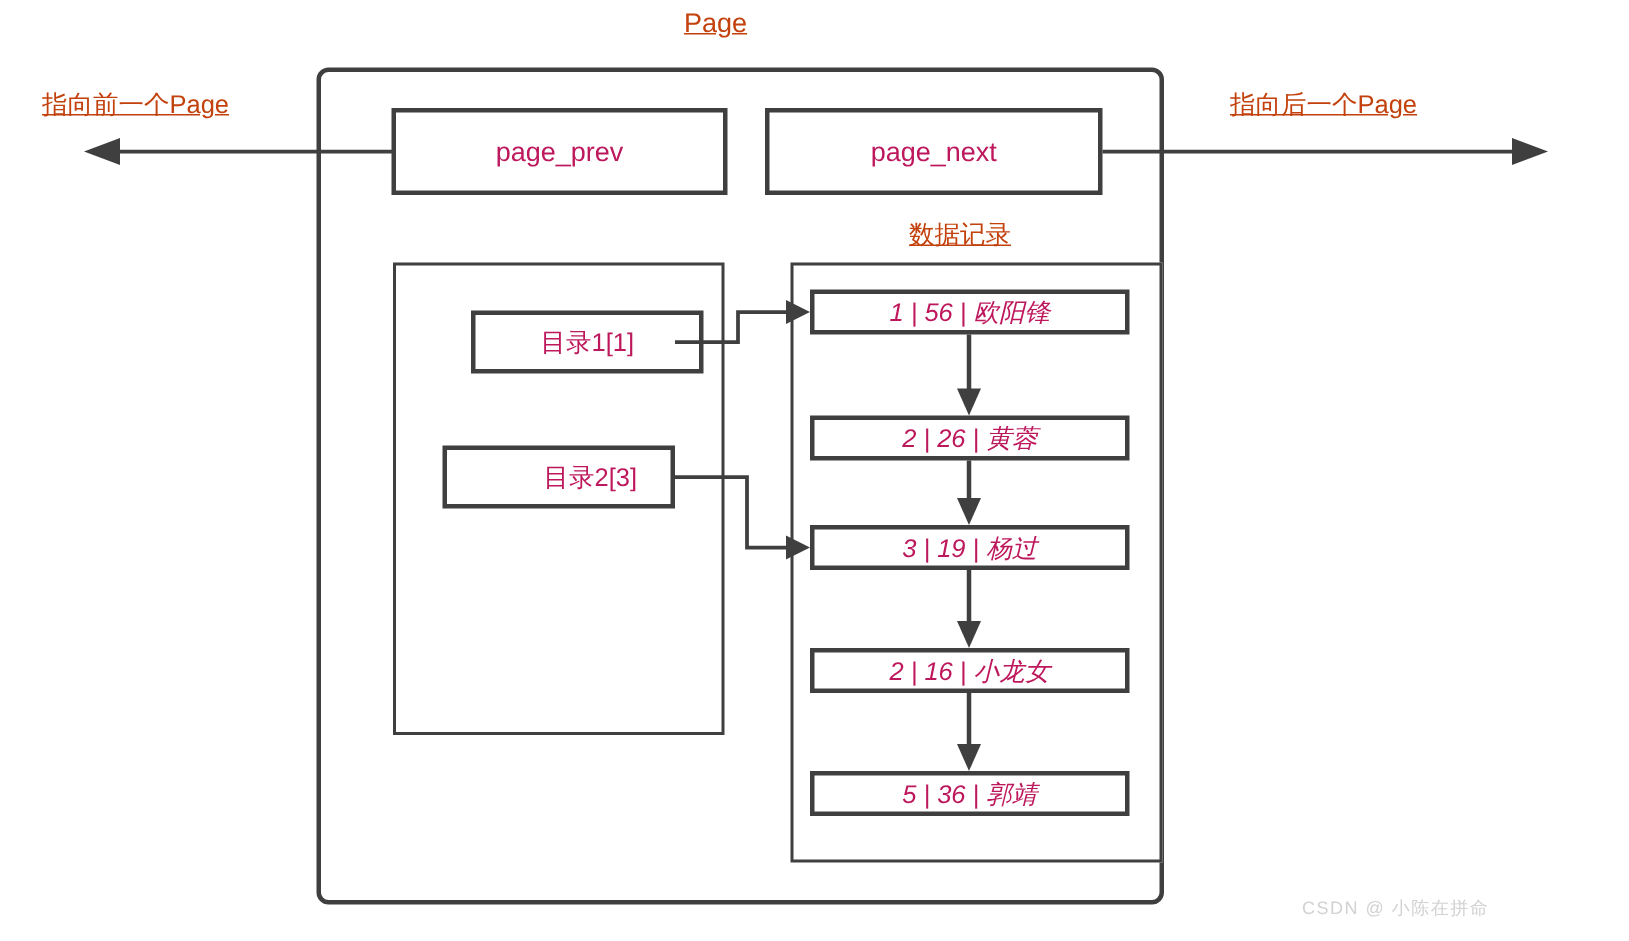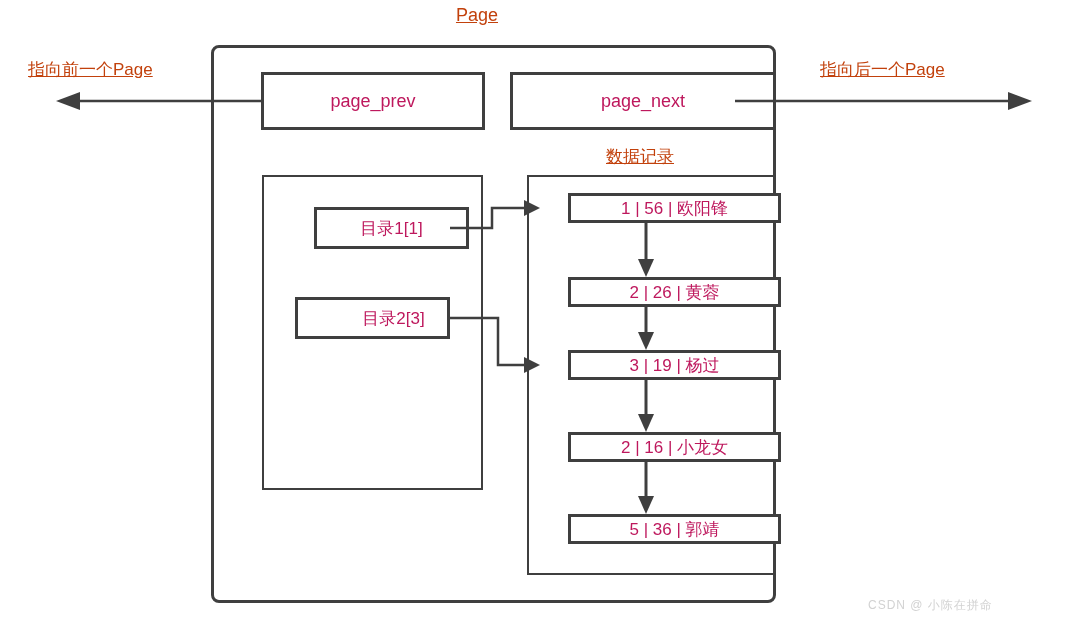--- a/index.html
+++ b/index.html
@@ -14,25 +14,25 @@
   .container{
     position:absolute;border:2px solid #3f3f3f;box-sizing:border-box;background:#ffffff;
   }
   .dir-container{left:262px;top:175px;width:221px;height:315px;}
   .rec-container{left:527px;top:175px;width:248px;height:400px;}
   .box{
     position:absolute;border:3px solid #3f3f3f;box-sizing:border-box;background:#ffffff;
     display:flex;align-items:center;justify-content:center;font-size:18px;color:#be185d;text-align:center;
   }
   .page-prev{left:261px;top:72px;width:224px;height:58px;}
-  .page-next{left:510px;top:72px;width:266px;height:58px;}
+  .page-next{left:510px;top:72px;width:225px;height:58px;}
   .dir-entry{width:155px;height:42px;left:295px;font-size:17px;}
   .dir1{top:207px;margin-left:19px;}
   .dir2{top:297px;padding-left:42px;}
-  .record{left:568px;width:213px;height:30px;font-size:17px;border-width:3px;}
+  .record{left:540px;width:213px;height:30px;font-size:17px;border-width:3px;font-style:italic;}
   .r1{top:193px;} .r2{top:277px;} .r3{top:350px;} .r4{top:432px;} .r5{top:514px;}
   .lbl{position:absolute;font-size:17px;color:#c2410c;white-space:nowrap;text-decoration:underline;}
   .title{left:437px;top:5px;width:80px;text-align:center;font-size:18px;}
   .prev-lbl{left:28px;top:58px;}
   .next-lbl{left:820px;top:58px;}
   .records-title{left:597px;top:145px;width:86px;text-align:center;}
   .watermark{
     position:absolute;left:868px;top:597px;font-size:12px;color:#d2d2d2;
     white-space:nowrap;letter-spacing:1px;
   }

